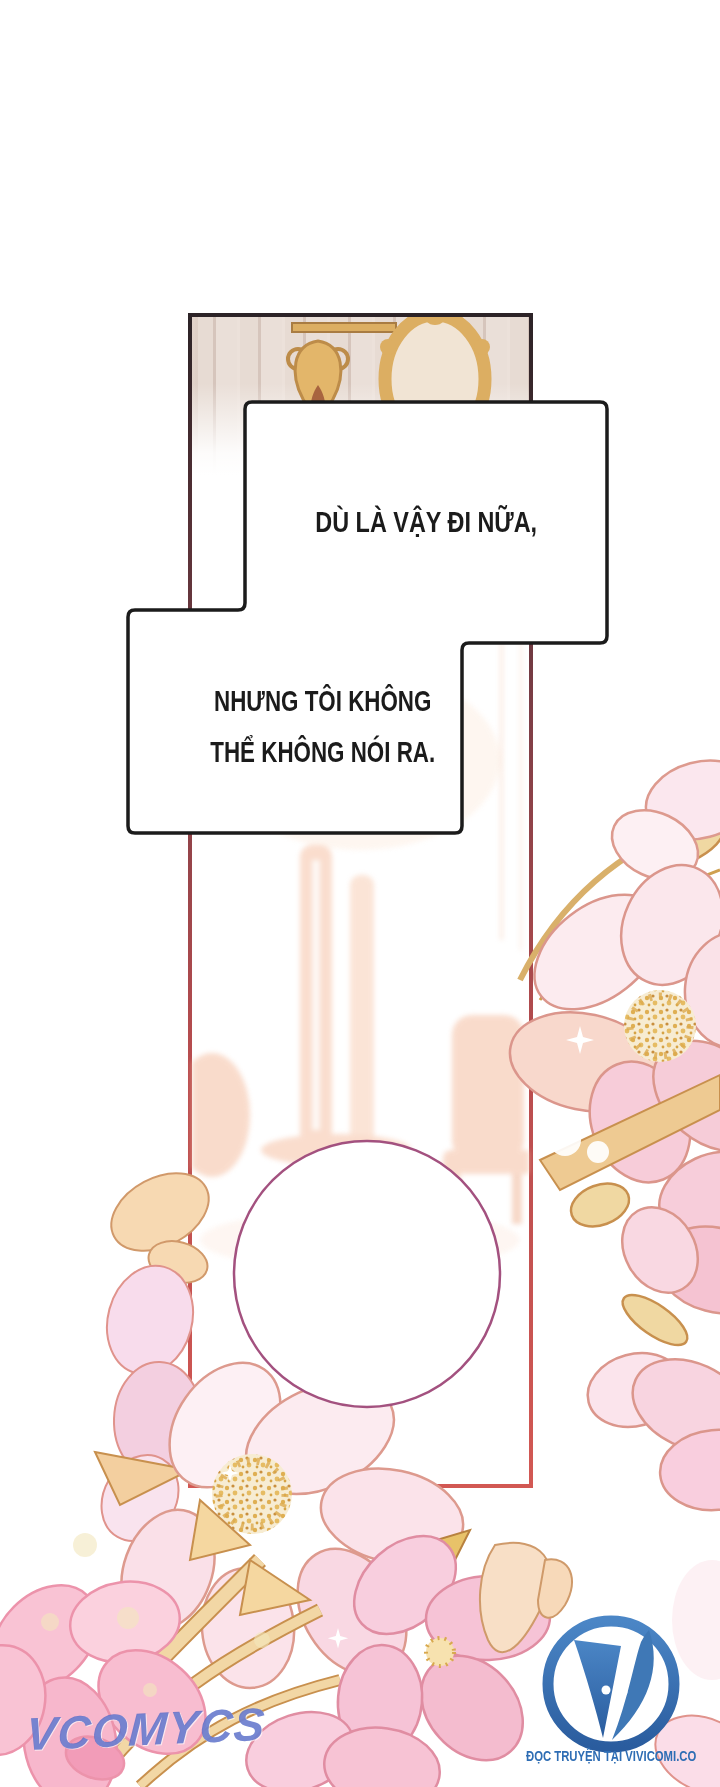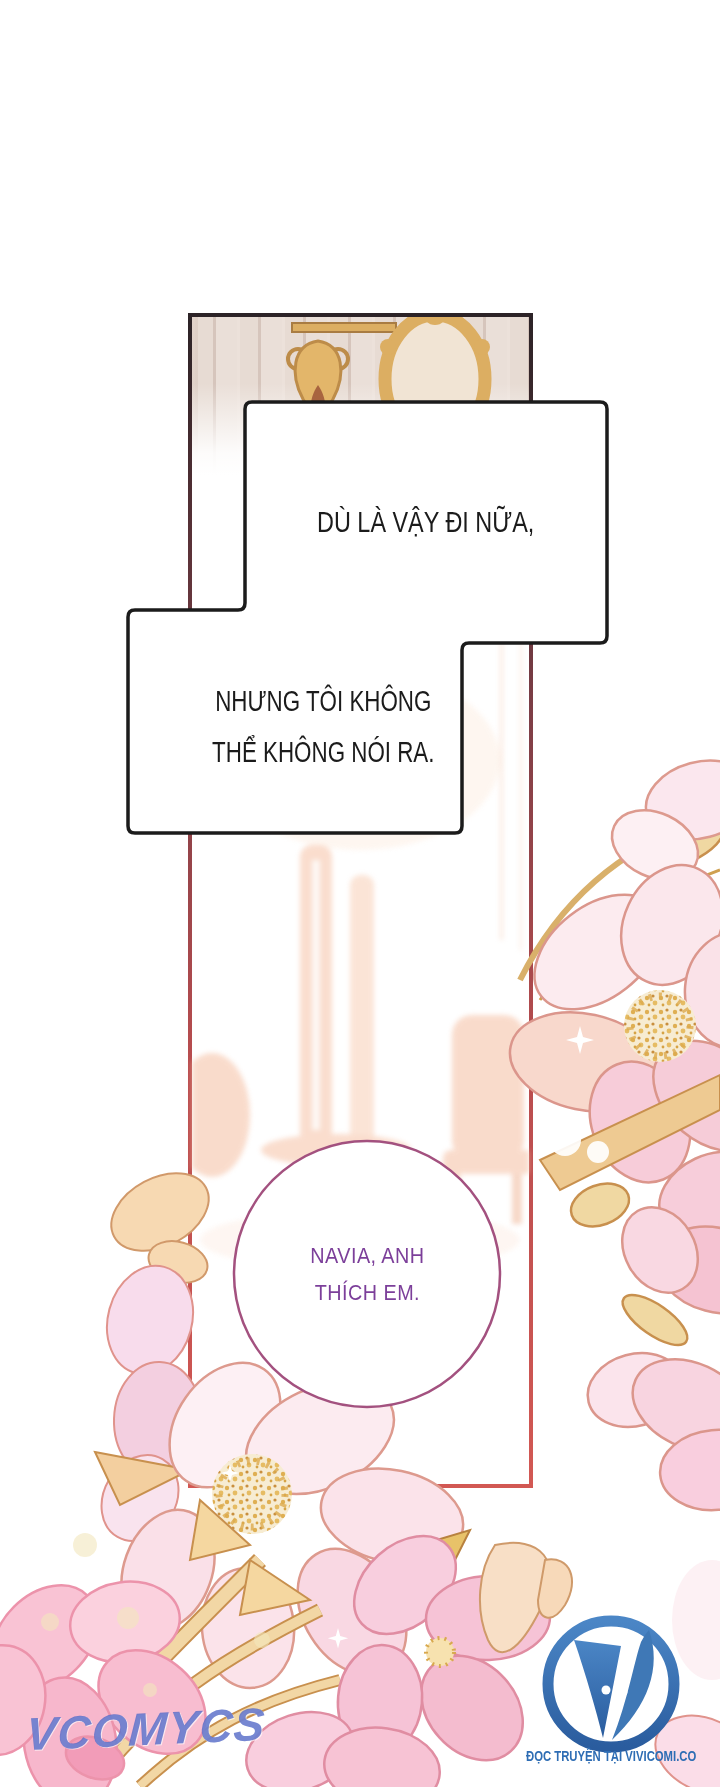--- a/index.html
+++ b/index.html
@@ -17,21 +17,21 @@
   .wallband:after{content:"";position:absolute;inset:0;
         background:linear-gradient(to bottom,rgba(255,255,255,0) 42%,rgba(255,255,255,.9) 86%,#fff 100%),
                    radial-gradient(ellipse 60% 45% at 55% 100%,rgba(255,238,222,.85),rgba(255,255,255,0) 70%);}
   .interior{position:absolute;left:0;top:0;width:100%;height:100%;filter:blur(2.5px);opacity:.55;}
 
   
   .overlay-svg{position:absolute;left:0;top:0;z-index:3;pointer-events:none;}
   .decor-svg{position:absolute;left:0;top:0;z-index:2;pointer-events:none;}
 
   .btxt{position:absolute;z-index:4;display:flex;align-items:center;justify-content:center;
-        text-align:center;color:#1b1b1b;font-weight:normal;}
+        text-align:center;color:#1b1b1b;font-weight:bold;}
   .b1{left:245px;top:402px;width:362px;height:241px;}
   .b1 .inner{font-size:26px;transform:scaleX(.9) scaleY(1.15);letter-spacing:0px;white-space:nowrap;}
   .b2{left:128px;top:614px;width:334px;height:223px;padding-left:28px;}
   .b2 .inner{font-size:26px;line-height:44px;transform:scaleX(.86) scaleY(1.15);white-space:nowrap;}
   .ctxt{left:233px;top:1141px;width:268px;height:266px;flex-direction:column;}
   .ctxt .inner{font-size:22px;line-height:37px;letter-spacing:.5px;color:#7c3f9a;transform:scaleX(.9);white-space:nowrap;}
 
   
   .watermark{position:absolute;left:26px;top:1702px;z-index:6;font-size:46px;font-weight:bold;font-style:italic;
         letter-spacing:1px;color:rgba(88,108,200,.82);transform:rotate(-2.5deg) skewX(-6deg);
@@ -217,26 +217,20 @@
     <div class="inner">DÙ LÀ VẬY ĐI NỮA,</div>
   </div>
 
   <div class="btxt b2">
     <div class="inner">
       <div>NHƯNG TÔI KHÔNG</div>
       <div>THỂ KHÔNG NÓI RA.</div>
     </div>
   </div>
 
-  <div class="btxt ctxt">
-    <div class="inner">
-      <div>NAVIA, ANH</div>
-      <div>THÍCH EM.</div>
-    </div>
-  </div>
 
   <div class="watermark">VCOMYCS</div>
 
   <svg class="overlay-svg" style="z-index:6" width="720" height="1787" viewBox="0 0 720 1787">
     <defs>
       <linearGradient id="lg" x1="0" y1="0" x2="0" y2="1">
         <stop offset="0" stop-color="#4b86c6"></stop>
           <stop offset="1" stop-color="#2a5c9e"></stop>
       </linearGradient>
     </defs>

